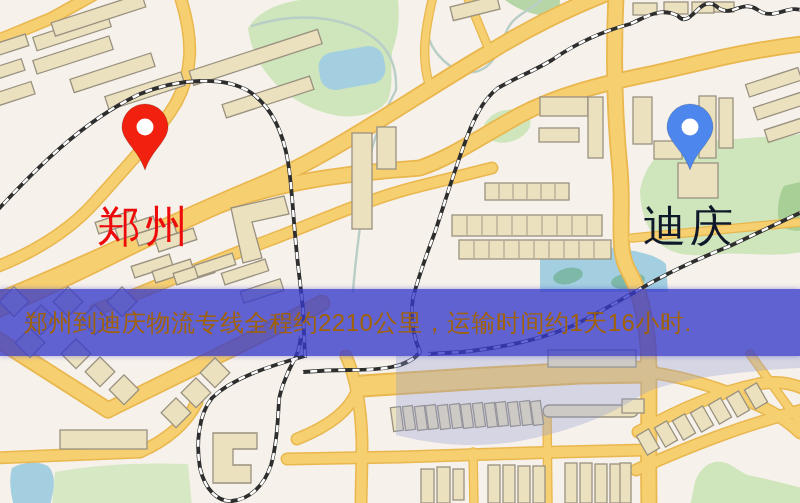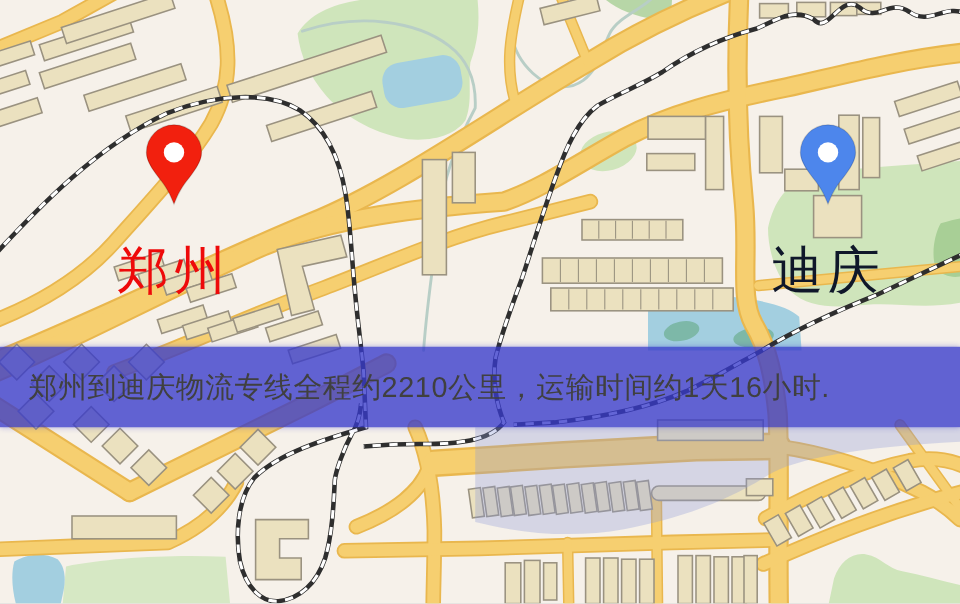--- a/index.html
+++ b/index.html
@@ -271,21 +271,21 @@
       <use href="#rail2" class="rail"></use>
         <use href="#rail2" class="raild"></use>
       <use href="#rail3" class="rail"></use>
         <use href="#rail3" class="raild"></use>
     </g>
 
     <path class="wash" d="M396,356 L802,356 L802,368 C720,372 662,382 640,396 C602,420 562,433 520,441 C481,448 440,446 396,435 Z"></path>
   </svg>
 
   <div class="banner" style="background: rgba(55, 58, 202, 0.78);">
-    <span style="color: #404040; text-align: right;">郑州到迪庆物流专线全程约2210公里，运输时间约1天16小时.</span>
+    <span style="color: #a16207; text-align: right;">郑州到迪庆物流专线全程约2210公里，运输时间约1天16小时.</span>
   </div>
 
   <div class="marker" style="left:145px;top:170px">
     <svg width="52" height="70" viewBox="-26 -68 52 70">
       <path d="M0,0 C-5,-13 -9,-17 -15,-25 C-20,-32 -23,-37 -23,-43 A23,23 0 1 1 23,-43 C23,-37 20,-32 15,-25 C9,-17 5,-13 0,0 Z" stroke="rgba(0,0,0,0.18)" stroke-width="1" style="fill: rgb(242, 32, 14);"></path>
       <circle cx="0" cy="-43" r="8.5" style="fill: rgb(255, 255, 255);"></circle>
     </svg>
     <div class="city-label" style="color: rgb(238, 10, 10);">郑州</div>
   </div>
 

